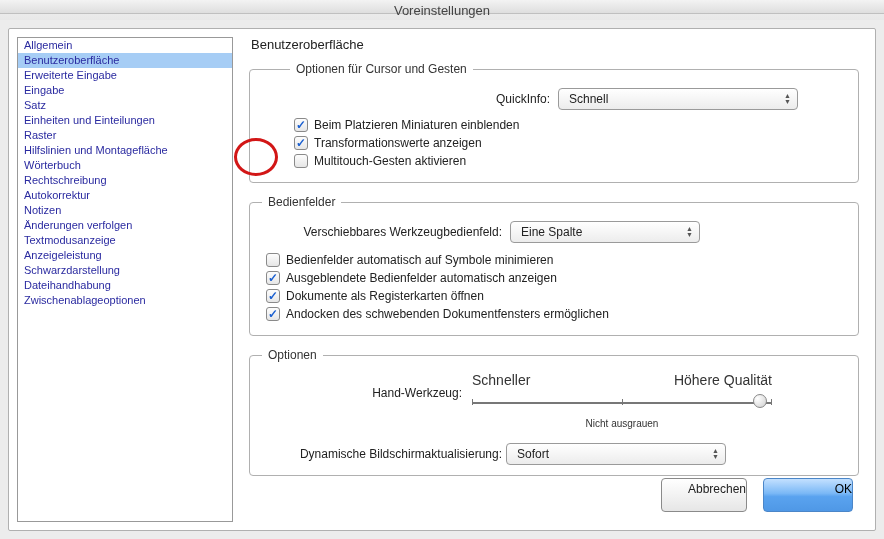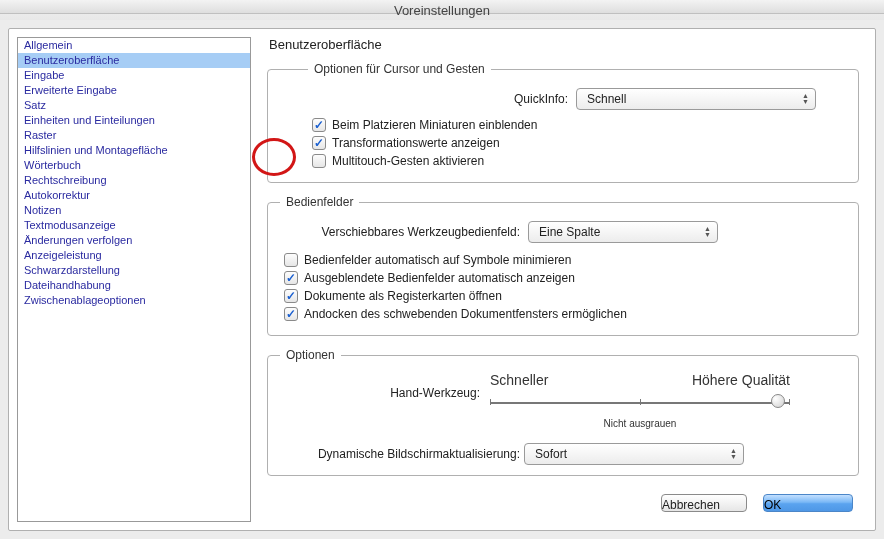--- a/index.html
+++ b/index.html
@@ -30,21 +30,21 @@
     top: 28px; left: 8px; right: 8px; bottom: 8px;
     background: #fff;
     border: 1px solid #b0b0b0;
     border-radius: 2px;
     display: flex;
     padding: 8px;
     gap: 16px;
   }
   
   .sidebar-wrap {
-    width: 234px;
+    width: 216px;
     flex: none;
     display: flex;
   }
   .sidebar {
     flex: 1;
     border: 1px solid #999;
     background: #fff;
     overflow: auto;
   }
   .sidebar-item {
@@ -181,26 +181,26 @@
   
   .buttons {
     position: absolute;
     right: 22px;
     bottom: 18px;
     display: flex;
     gap: 16px;
   }
   .btn {
     min-width: 86px;
-    height: 18px;
+    height: 34px;
     border: 1px solid #8a8a8a;
     border-radius: 4px;
     background: linear-gradient(#ffffff, #e6e6e6);
     font-size: 12px;
-    text-align: left;
+    text-align: right;
     line-height: 20px;
     cursor: pointer;
   }
   .btn.primary {
     background: linear-gradient(#c3e0ff, #7ab8f6 45%, #5aa3ef 55%, #4f98e6);
     border-color: #4b86c8;
     color: #000;
     font-weight: 500;
     min-width: 90px;
   }
@@ -239,32 +239,32 @@
 
 <div class="window">
   <div class="titlebar">Voreinstellungen</div>
 
   <div class="content">
 
     <div class="sidebar-wrap">
       <div class="sidebar" id="sidebar">
           <div class="sidebar-item">Allgemein</div>
           <div class="sidebar-item selected">Benutzeroberfläche</div>
+          <div class="sidebar-item">Erweiterte Eingabe</div>
           <div class="sidebar-item">Eingabe</div>
-          <div class="sidebar-item">Erweiterte Eingabe</div>
           <div class="sidebar-item">Satz</div>
           <div class="sidebar-item">Einheiten und Einteilungen</div>
           <div class="sidebar-item">Raster</div>
           <div class="sidebar-item">Hilfslinien und Montagefläche</div>
           <div class="sidebar-item">Wörterbuch</div>
           <div class="sidebar-item">Rechtschreibung</div>
           <div class="sidebar-item">Autokorrektur</div>
           <div class="sidebar-item">Notizen</div>
+          <div class="sidebar-item">Änderungen verfolgen</div>
           <div class="sidebar-item">Textmodusanzeige</div>
-          <div class="sidebar-item">Änderungen verfolgen</div>
           <div class="sidebar-item">Anzeigeleistung</div>
           <div class="sidebar-item">Schwarzdarstellung</div>
           <div class="sidebar-item">Dateihandhabung</div>
           <div class="sidebar-item">Zwischenablageoptionen</div>
         </div>
     </div>
 
     <div class="main" style="position:relative;">
       <div class="main-title">Benutzeroberfläche</div>
 

